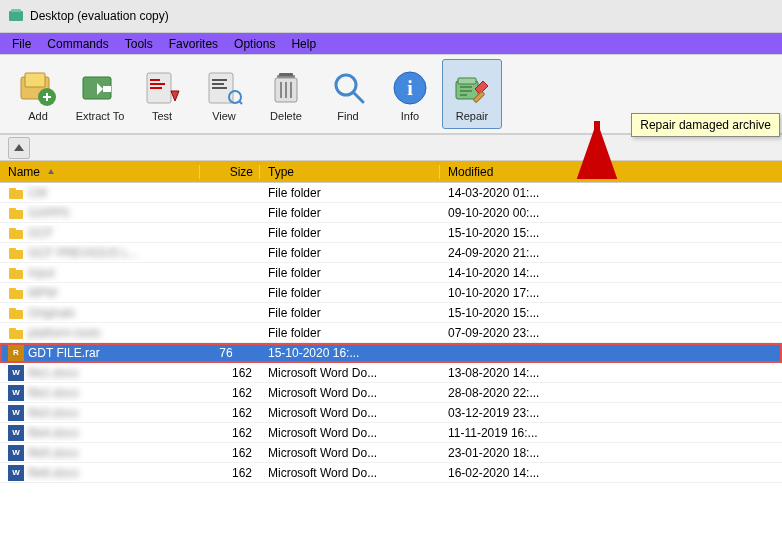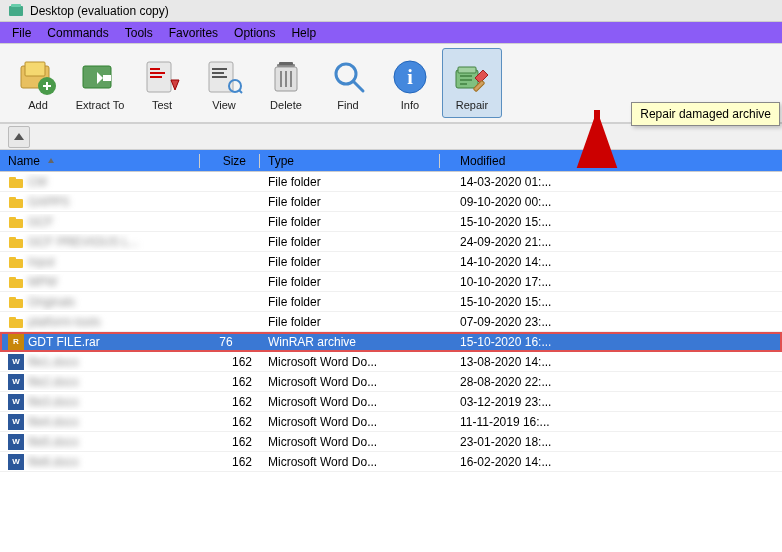--- a/index.html
+++ b/index.html
@@ -8,21 +8,21 @@
       font-size: 12px;
       background: #f0f0f0;
       width: 782px;
       height: 552px;
       overflow: hidden;
       user-select: none;
     }
     
     .title-bar {
       background: #e8e8e8;
-      height: 22px;
+      height: 33px;
       display: flex;
       align-items: center;
       padding: 0 8px;
       border-bottom: 1px solid #ccc;
       font-size: 12px;
     }
     .title-bar-icon {
       width: 16px;
       height: 16px;
       margin-right: 6px;
@@ -105,32 +105,32 @@
       border-radius: 2px;
     }
     
     .file-area {
       background: #fff;
       flex: 1;
       overflow-y: auto;
     }
     .file-list-header {
       display: flex;
-      background: #3b82f6;
+      background: #eab308;
       border-bottom: 1px solid #ccc;
       height: 22px;
       align-items: center;
       font-size: 12px;
       position: sticky;
       top: 0;
     }
     .col-name { width: 200px; padding-left: 8px; cursor: pointer; }
-    .col-size { width: 60px; text-align: right; padding-right: 13px; cursor: pointer; }
+    .col-size { width: 60px; text-align: right; padding-right: 6px; cursor: pointer; }
     .col-type { width: 180px; padding-left: 8px; cursor: pointer; }
-    .col-modified { width: 160px; padding-left: 8px; cursor: pointer; margin-left: 12px; }
+    .col-modified { width: 160px; padding-left: 8px; cursor: pointer; }
     .file-row {
       display: flex;
       align-items: center;
       height: 20px;
       border-bottom: 1px solid #f0f0f0;
       font-size: 12px;
     }
     .file-row.selected {
       background: #3a78d4;
       color: #fff;
@@ -483,21 +483,20 @@
       <div class="col-type">File folder</div>
       <div class="col-modified">07-09-2020 23:...</div>
     </div>
 
     <div class="file-row selected">
       <div class="col-name" style="color:#fff;">
         <span class="rar-icon">R</span>
         <span>GDT FILE.rar</span>
       </div>
       <div class="col-size" style="color:#fff;text-align:center;padding-right:8px;">76</div>
-      <div class="col-type" style="color:#fff;">WinRAR archive</div>
       <div class="col-modified" style="color:#fff;">15-10-2020 16:...</div>
     </div>
 
     <div class="file-row">
       <div class="col-name">
         <span class="word-icon">W</span>
         <span class="blurred">file1.docx</span>
       </div>
       <div class="col-size" style="text-align:right;padding-right:8px;">162</div>
       <div class="col-type">Microsoft Word Do...</div>

